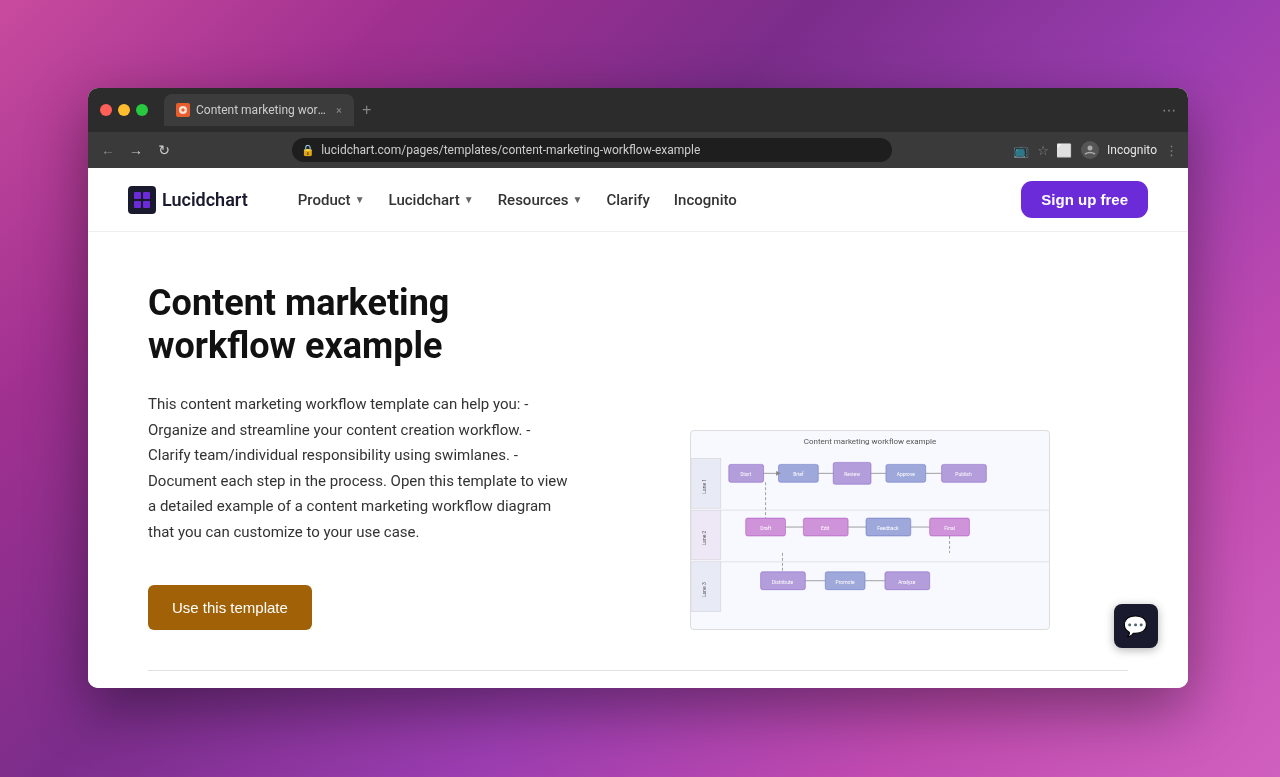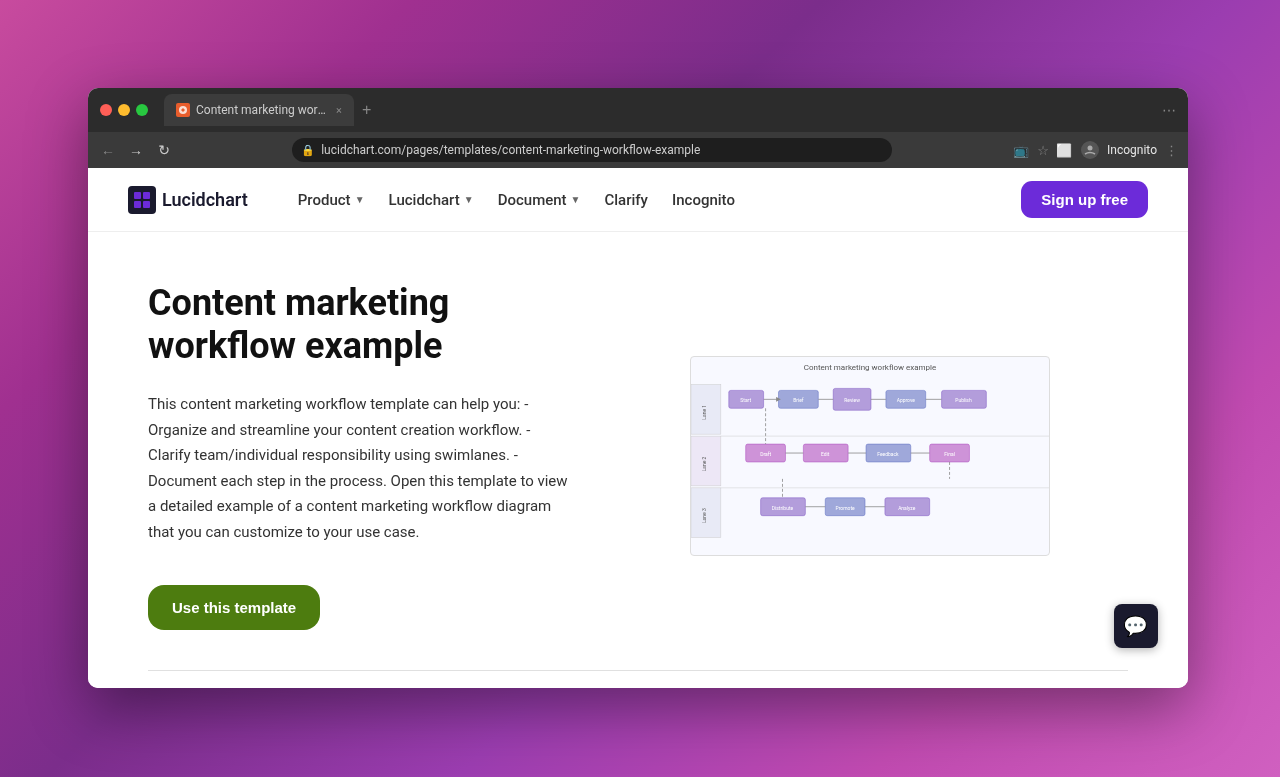--- a/index.html
+++ b/index.html
@@ -253,21 +253,21 @@
       font-size: 15px;
       font-weight: 600;
       cursor: pointer;
     }
 
     
     .hero-section {
       padding: 50px 60px 40px 60px;
       display: flex;
       gap: 44px;
-      align-items: center;
+      align-items: flex-end;
     }
 
     .hero-left {
       flex: 0 0 420px;
     }
 
     .hero-title {
       font-size: 36px;
       font-weight: 700;
       color: #111;
@@ -276,27 +276,27 @@
     }
 
     .hero-description {
       font-size: 15px;
       color: #333;
       line-height: 1.7;
       margin-bottom: 40px;
     }
 
     .use-template-btn {
-      background: #4d7c0f;
+      background: #a16207;
       color: white;
       border: none;
-      border-radius: 16px;
+      border-radius: 6px;
       padding: 14px 24px;
       font-size: 15px;
-      font-weight: 700;
+      font-weight: 400;
       cursor: pointer;
     }
 
     .hero-right {
       flex: 1;
       display: flex;
       align-items: center;
       justify-content: center;
     }
 
@@ -423,21 +423,21 @@
       <div class="nav-links">
         <a class="nav-link">
           <span>Product</span>
           <span class="nav-link-chevron">▼</span>
         </a>
         <a class="nav-link">
           <span>Lucidchart</span>
           <span class="nav-link-chevron">▼</span>
         </a>
         <a class="nav-link">
-          <span>Document</span>
+          <span>Resources</span>
           <span class="nav-link-chevron">▼</span>
         </a>
         <a class="nav-link">
           <span>Clarify</span>
         </a>
         <a class="nav-link">
           <span>Incognito</span>
         </a>
       </div>
 

